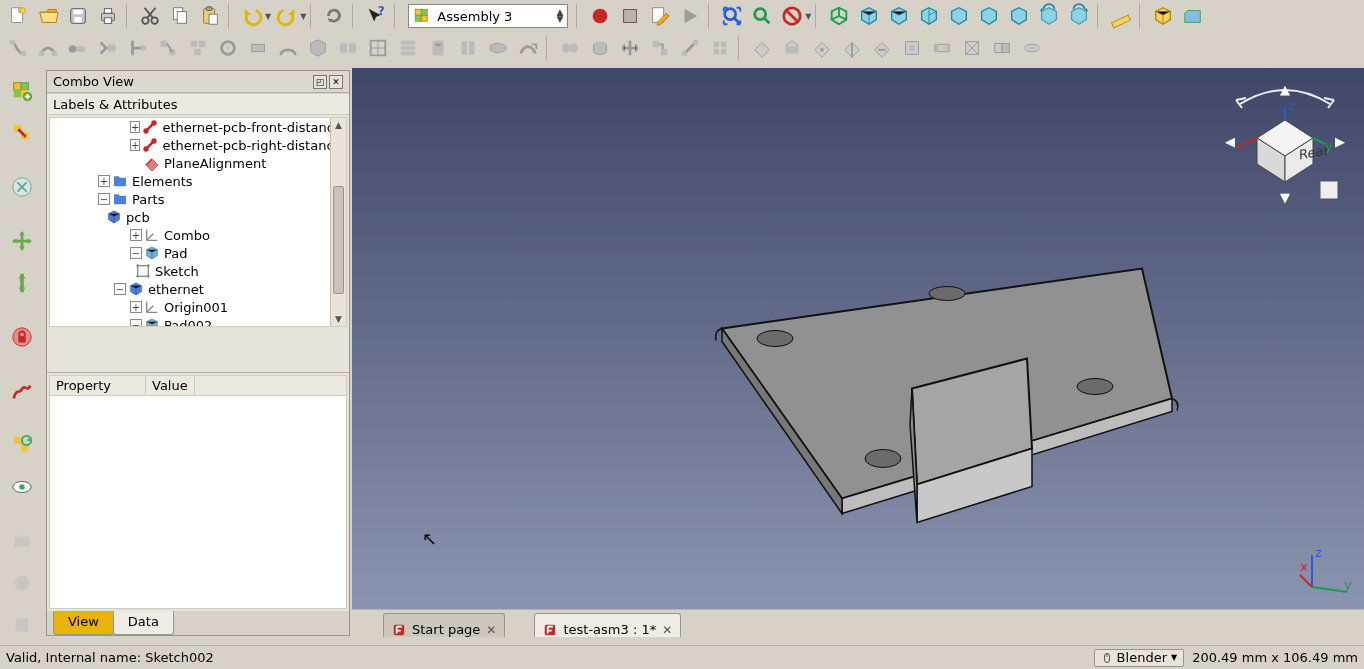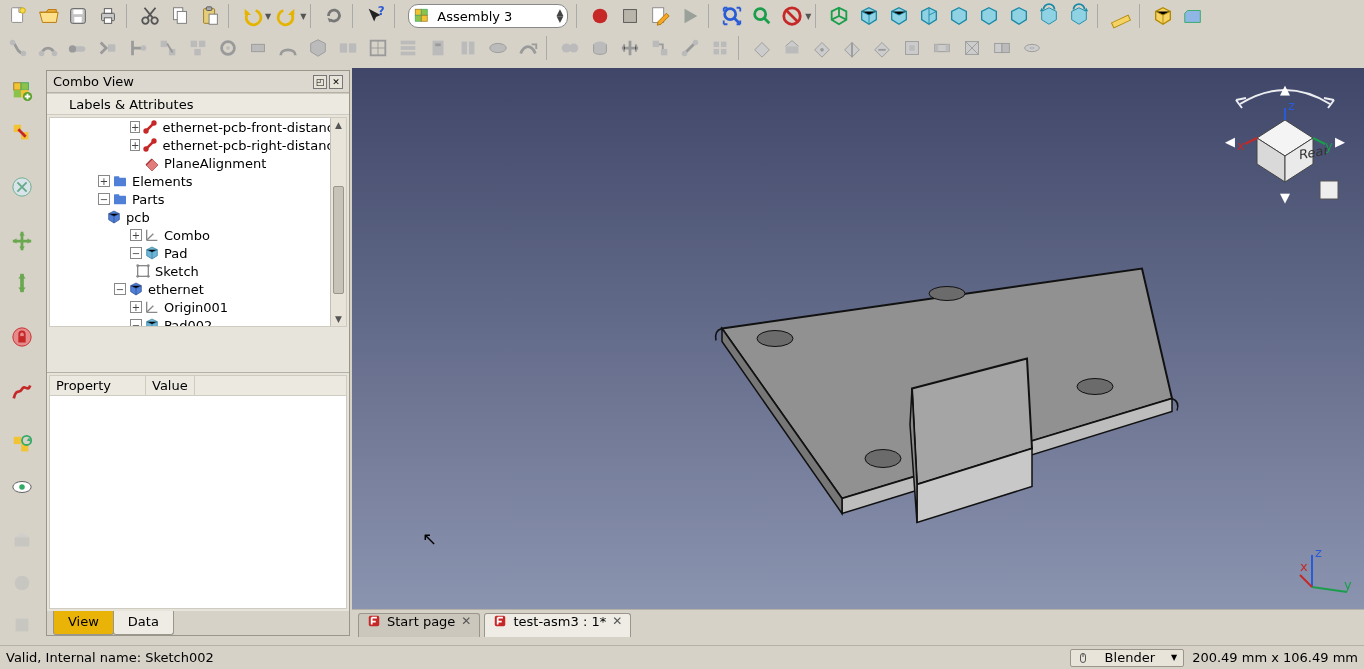--- a/index.html
+++ b/index.html
@@ -5,40 +5,40 @@
 * { margin:0; padding:0; box-sizing:border-box; font-family:"DejaVu Sans","Segoe UI",sans-serif; font-size:13px; }
 body { width:1364px; height:669px; background:#d6d2c8; overflow:hidden; position:relative; color:#000; }
 
 
 .toolbar { display:flex; align-items:center; height:32px; padding:0 4px; gap:2px; background:#d6d2c8; }
 .toolbar.row2 { height:32px; }
 .tbtn { width:28px; height:28px; display:flex; align-items:center; justify-content:center; border:1px solid transparent; border-radius:2px; }
 .tbtn svg { width:22px; height:22px; }
 .sep { width:6px; height:24px; border-left:1px solid #aaa; margin:0 2px; }
 .arrow-down { font-size:8px; margin-left:-3px; color:#555; }
-.wb-select { display:flex; align-items:center; height:24px; background:#fff; border:1px solid #888; border-radius:10px; padding:0 4px; margin:0 4px; min-width:160px; }
+.wb-select { display:flex; align-items:center; height:24px; background:#fff; border:1px solid #888; border-radius:0; padding:0 4px; margin:0 4px; min-width:160px; }
 .wb-select .carets { margin-left:auto; font-size:9px; line-height:7px; color:#444; }
 
 
 .vtoolbar { position:absolute; left:0; top:68px; width:44px; display:flex; flex-direction:column; gap:8px; align-items:center; padding-top:6px; }
 .vtoolbar .tbtn { width:34px; height:34px; }
 .vspacer { height:4px; }
 
 
 .combo { position:absolute; left:46px; top:70px; width:304px; height:566px; background:#e7e4dc; border:1px solid #9a968c; display:flex; flex-direction:column; }
 .combo-title { display:flex; align-items:center; height:22px; padding:0 6px; font-size:12px; background:#dcd8cf; border-bottom:1px solid #b5b1a6; }
 .combo-title .winbtns { margin-left:auto; display:flex; gap:2px; }
 .combo-title .winbtn { width:14px; height:14px; border:1px solid #777; background:#e8e4da; font-size:9px; display:flex; align-items:center; justify-content:center; }
 
 .tabs { display:flex; height:24px; background:#d6d2c8; }
 .tab { padding:3px 14px; border:1px solid #9a968c; border-bottom:none; background:#cbc7bc; margin-top:2px; border-top-left-radius:3px; border-top-right-radius:3px; }
 .tab.active { background:#eeece5; }
 .tab + .tab { margin-left:-1px; }
 
-.tree-header { height:22px; background:#ece9e1; border:1px solid #cfcbc1; border-left:none; border-right:none; padding:0 22px; display:flex; align-items:center; font-size:12px; }
+.tree-header { height:22px; background:#ece9e1; border:1px solid #cfcbc1; border-left:none; border-right:none; padding:0 6px; display:flex; align-items:center; font-size:12px; }
 
 .tree-wrap { flex:1; display:flex; flex-direction:column; border-bottom:1px solid #b5b1a6; }
 .tree-scroll { position:relative; height:210px; overflow:hidden; background:#fff; border:1px solid #cfcbc1; margin:2px; }
 .tree { position:absolute; left:0; top:0; right:16px; }
 .scrollbar { position:absolute; right:0; top:0; bottom:0; width:16px; background:#e8e4da; border-left:1px solid #c2beb4; }
 .scrollbar .track { position:absolute; top:14px; bottom:14px; left:0; right:0; }
 .scrollbar .thumb { position:absolute; left:2px; right:2px; top:30%; height:60%; background:#c7c3b9; border:1px solid #9a968c; border-radius:2px; }
 .scrollbar .arw { position:absolute; left:0; right:0; height:14px; display:flex; align-items:center; justify-content:center; font-size:9px; color:#555; }
 .scrollbar .up { top:0; } .scrollbar .down { bottom:0; }
 
@@ -62,28 +62,28 @@
 
 
 .viewport { position:absolute; left:352px; top:68px; right:0; bottom:32px; background:linear-gradient(#3f4668 0%, #8f98b3 100%); overflow:hidden; }
 .viewport svg.model { position:absolute; left:0; top:0; width:100%; height:100%; }
 .navcube { position:absolute; right:14px; top:8px; width:130px; height:130px; }
 .axes { position:absolute; right:12px; bottom:40px; width:50px; height:50px; }
 .cursor { position:absolute; left:70px; top:460px; font-size:18px; color:#000; pointer-events:none; }
 
 
 .doc-tabs { position:absolute; left:352px; bottom:32px; right:0; height:28px; background:#d6d2c8; display:flex; align-items:flex-end; padding-left:6px; gap:4px; border-top:1px solid #b5b1a6; }
-.dtab { display:flex; align-items:flex-start; height:24px; padding:0 8px; background:#cbc7bc; border:1px solid #9a968c; border-bottom:none; border-top-left-radius:3px; border-top-right-radius:3px; gap:6px; font-size:12px;}
+.dtab { display:flex; align-items:flex-end; height:24px; padding:0 8px; background:#cbc7bc; border:1px solid #9a968c; border-bottom:none; border-top-left-radius:3px; border-top-right-radius:3px; gap:6px; font-size:12px;margin-left:25px;}
 .dtab.active { background:#eeece5; }
 .dtab .close { font-size:12px; color:#555; }
 
 
 .status { position:absolute; left:0; right:0; bottom:0; height:24px; background:#d6d2c8; border-top:1px solid #b5b1a6; display:flex; align-items:center; padding:0 6px; font-size:12px; gap:8px; }
 .status .spacer { flex:1; }
-.status .navstyle { display:flex; align-items:center; gap:16px; border:1px solid #9a968c; padding:0 6px; height:18px; background:#e8e4da; border-radius:2px;}
+.status .navstyle { display:flex; align-items:center; gap:4px; border:1px solid #9a968c; padding:0 6px; height:18px; background:#e8e4da; border-radius:2px;}
 .status .dims { }
 
 
 svg { overflow:visible; }
 </style>
 </head>
 <body>
 
 <div class="toolbar">
   <div class="tbtn">

